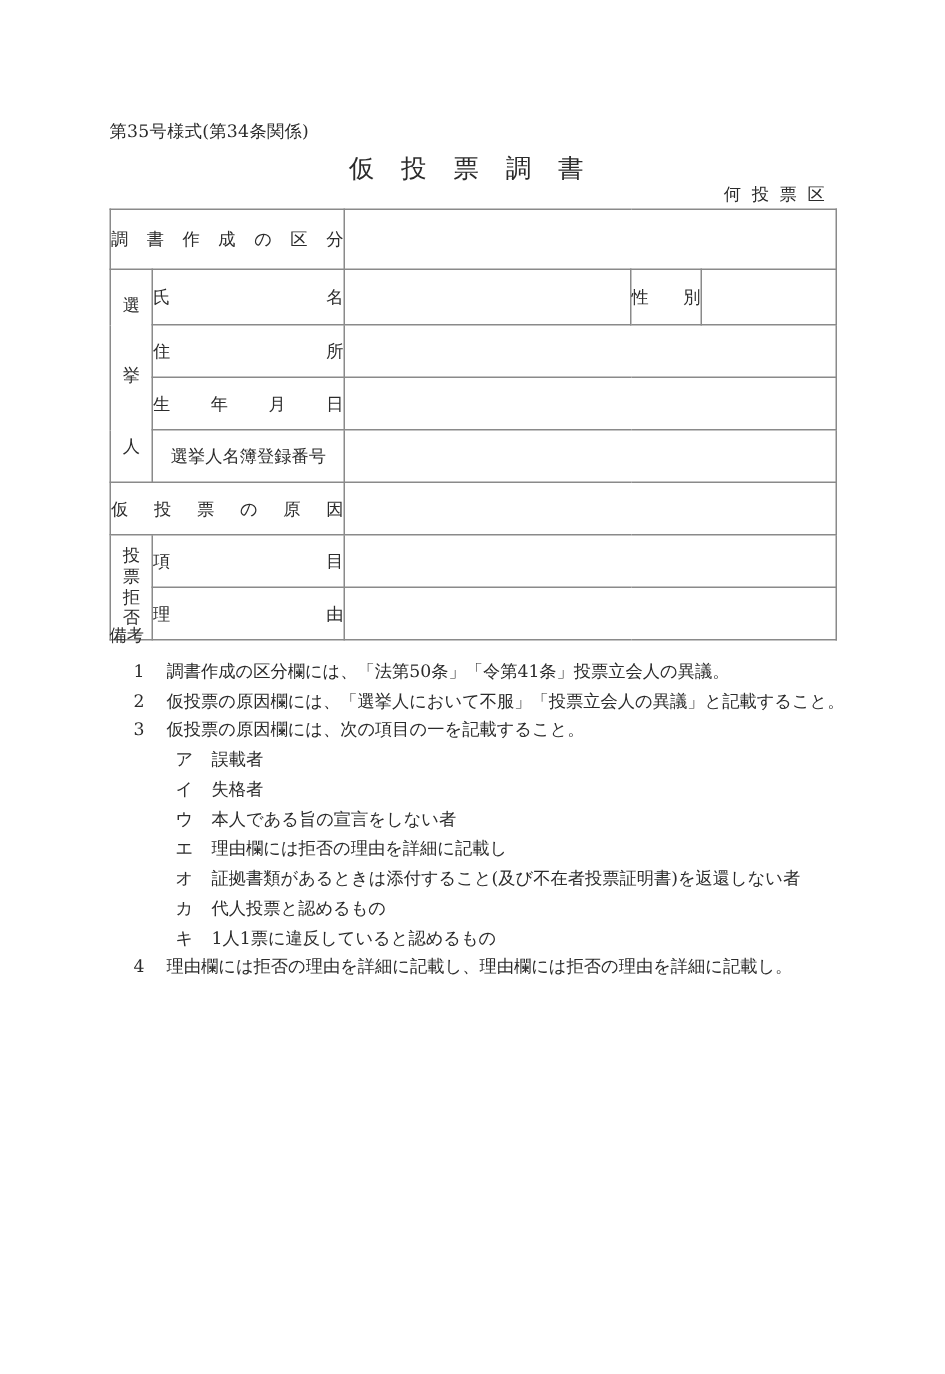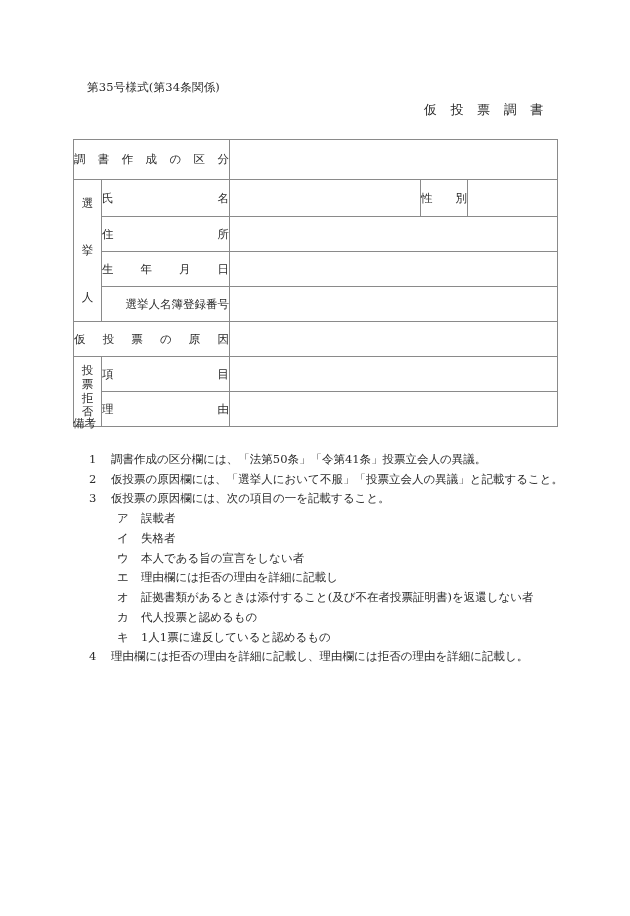--- a/index.html
+++ b/index.html
@@ -21,34 +21,34 @@
     position: absolute;
     left: 0;
     top: 0;
     width: 630px;
     height: 916px;
   }
 
   
   .form-number {
     position: absolute;
-    left: 87px;
+    left: 73px;
     top: 80px;
     font-size: 11.5px;
     letter-spacing: 0.2px;
     white-space: nowrap;
   }
 
   .doc-title {
     position: absolute;
     left: 73px;
     top: 101px;
     width: 484px;
-    text-align: right;
-    font-size: 13px;
+    text-align: center;
+    font-size: 17px;
     white-space: nowrap;
   }
   .doc-title .sp {
     letter-spacing: 1.05em;
     padding-left: 0.55em;
   }
 
   .district-line {
     position: absolute;
     left: 73px;
@@ -141,21 +141,21 @@
   
   .notes {
     position: absolute;
     left: 73px;
     top: 414px;
     width: 520px;
     font-size: 11.5px;
     line-height: 1.72;
   }
   .notes-title {
-    margin: 0 0 16px 0;
+    margin: 0 0 4px 0;
   }
   .note-item {
     display: flex;
     margin-left: 16px;
   }
   .note-item .marker {
     width: 22px;
     flex: 0 0 22px;
     text-align: left;
   }
@@ -177,20 +177,21 @@
 </style>
 </head>
 <body>
 
 <div class="page">
 
   <div class="form-number">第35号様式(第34条関係)</div>
 
   <div class="doc-title"><span class="sp">仮投票調書</span></div>
 
+  <div class="district-line"><span class="sp">何投票区</span></div>
 
   <table class="form-table">
     <colgroup>
       <col style="width:28px">
       <col style="width:128px">
       <col style="width:191px">
       <col style="width:47px">
       <col style="width:90px">
     </colgroup>
     <tbody>
@@ -250,21 +251,21 @@
               <span>生</span>
               <span>年</span>
               <span>月</span>
               <span>日</span>
             </div>
         </td>
         <td class="fill" colspan="3"></td>
       </tr>
 
       <tr>
-        <td class="lbl-plain r-row" style="text-align:right">
+        <td class="lbl-plain r-row" style="text-align:center">
           <span>選挙人名簿登録番号</span>
         </td>
         <td class="fill" colspan="3"></td>
       </tr>
 
       <tr>
         <td class="lbl-even r-row" colspan="2">
           <div class="inner">
               <span>仮</span>
               <span>投</span>

